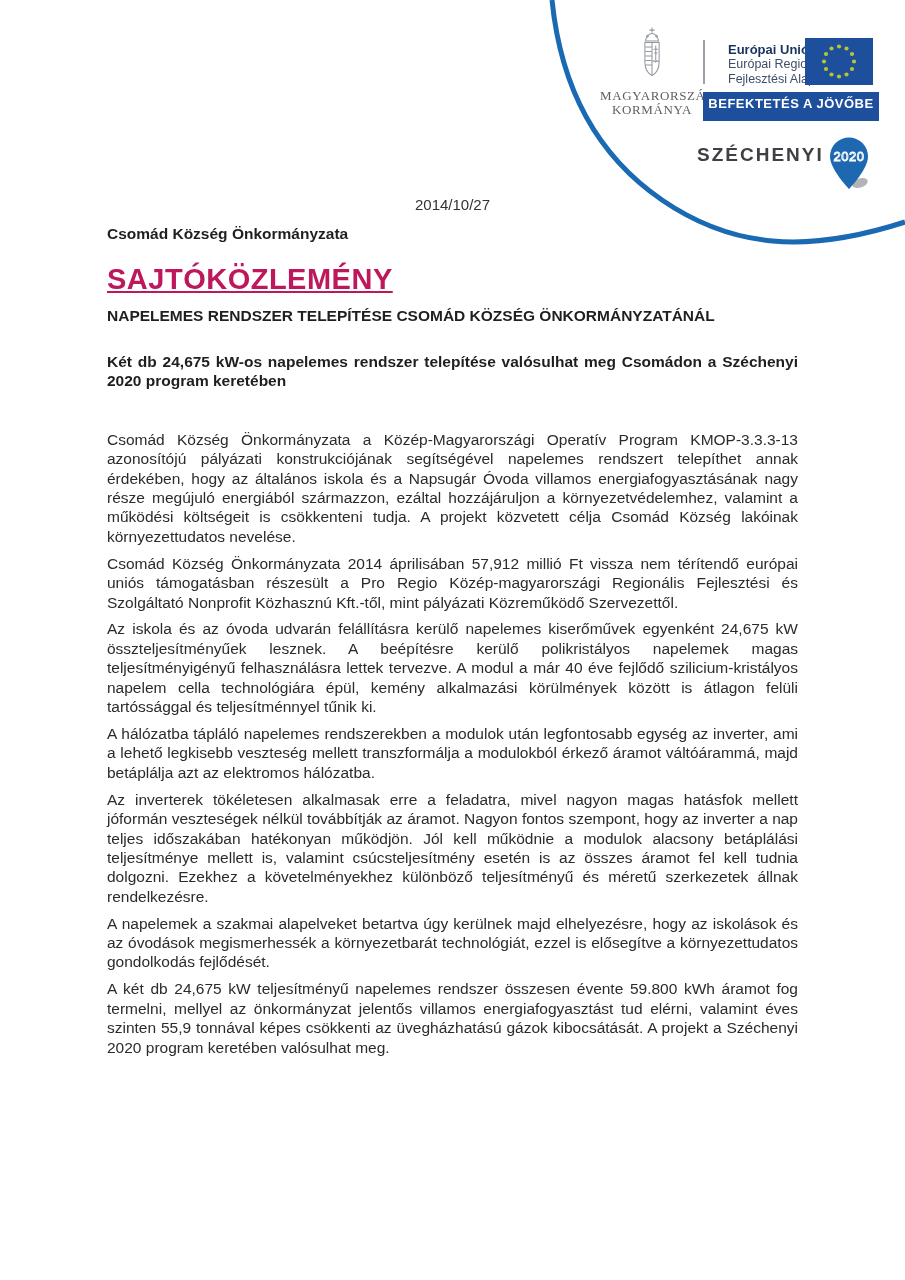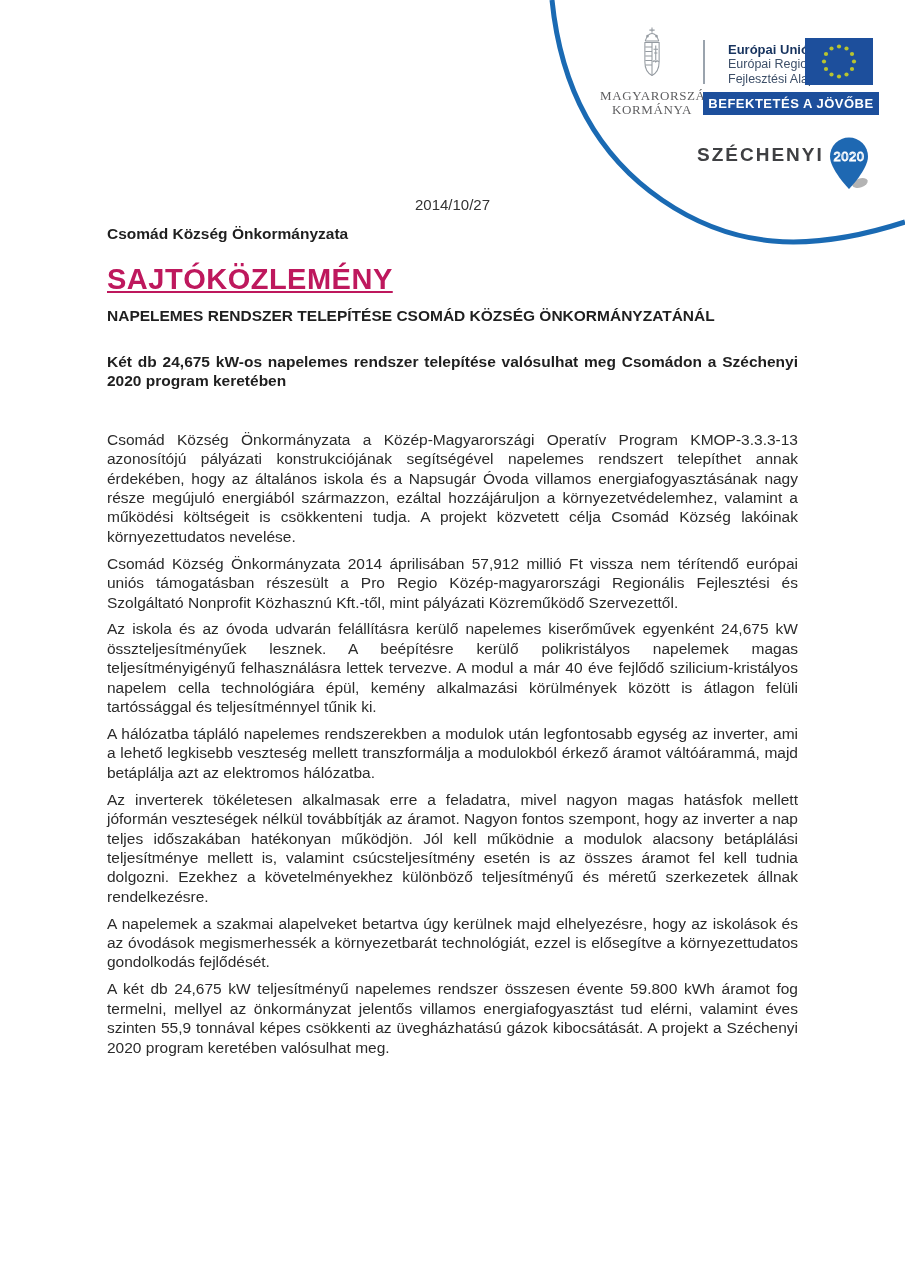--- a/index.html
+++ b/index.html
@@ -15,21 +15,21 @@
   .gov-block svg { display:block; margin:0 auto 3px auto; }
   .gov-name { font-family:"Liberation Serif", serif; font-size:13px; line-height:14px;
               letter-spacing:0.6px; color:#5e5e60; }
 
   
   .eu-sep { position:absolute; left:703px; top:40px; width:2px; height:44px; background:#9aa3ad; }
   .eu-text { position:absolute; left:712px; top:42px;margin-left:16px; }
   .eu-l1 { font-size:13px; font-weight:bold; color:#17335e; line-height:15px; }
   .eu-l2 { font-size:12.5px; color:#3d4f68; line-height:15px; }
   .eu-flag { position:absolute; left:805px; top:38px; }
-  .banner { position:absolute; left:703px; top:92px; width:176px; height:23px;
+  .banner { position:absolute; left:703px; top:92px; width:176px; height:29px;
             background:#1d4f9c; color:#ffffff; font-size:13px; font-weight:bold;
             letter-spacing:0.5px; text-align:center; line-height:23px; }
 
   
   .szechenyi { position:absolute; left:697px; top:136px; display:flex; align-items:flex-start; }
   .szechenyi-name { font-size:19px; font-weight:bold; letter-spacing:2px; color:#3f4043;
                     margin-top:8px; }
   .szechenyi svg { margin-left:4px; }
 
   

